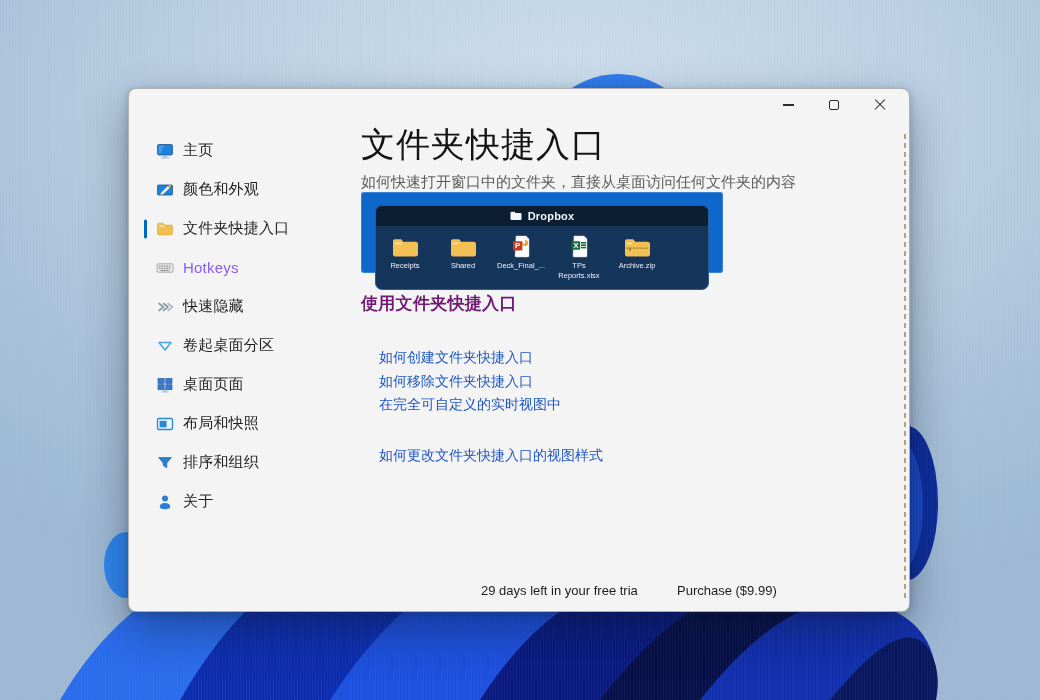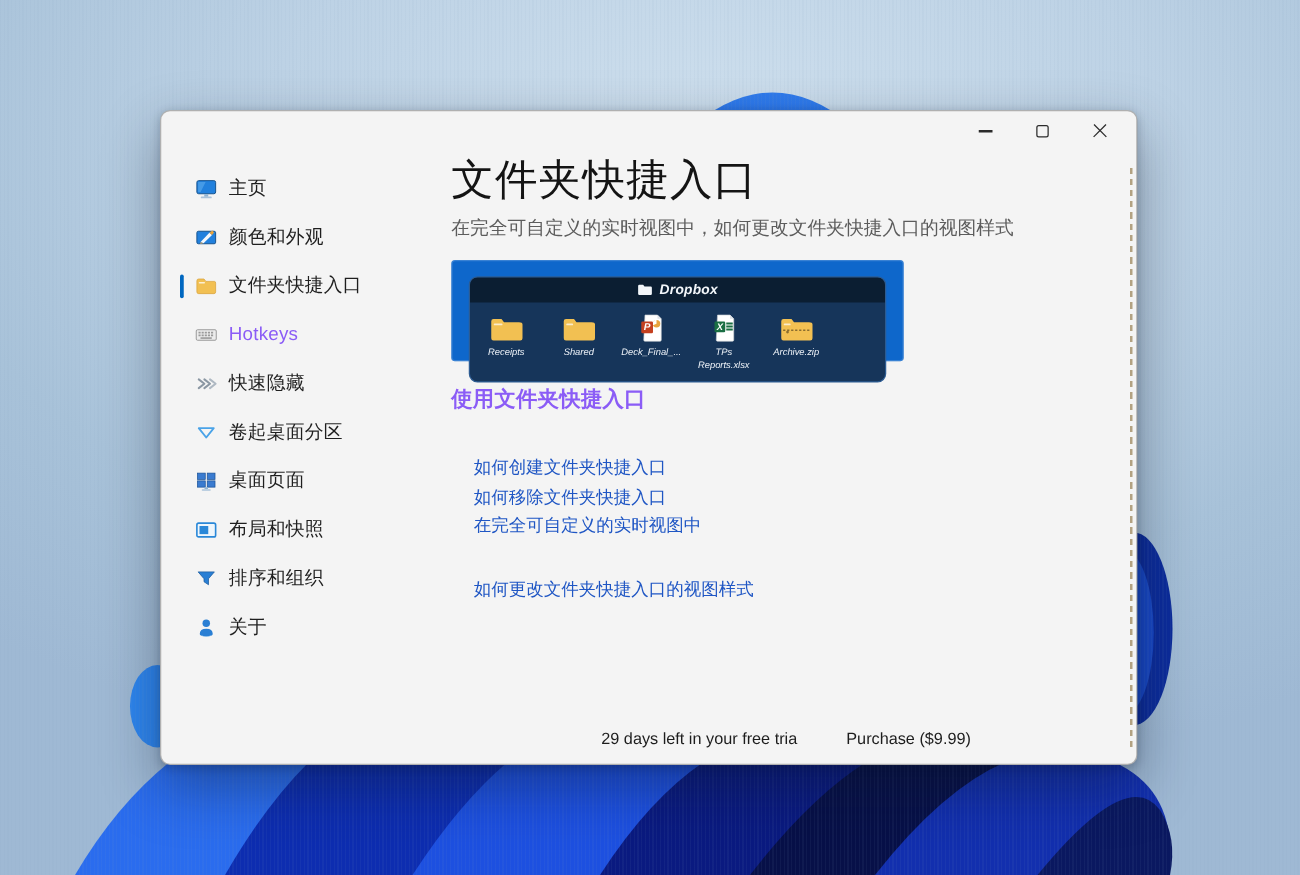--- a/index.html
+++ b/index.html
@@ -51,36 +51,36 @@
   
   .main { position:absolute; left:232px; top:0; width:490px; }
   .page-title {
     margin-top:36px; font-family:"Liberation Serif","DejaVu Serif",serif;
     font-weight:400; font-size:34px; line-height:1.15; color:#141414; letter-spacing:1px;
   }
   .page-subtitle { margin-top:9px; font-size:15px; color:#5c5c5c; }
 
   
   .preview {
-    margin-top:16px; width:362px; height:81px; border-radius:3px; position:relative;
-    background:#0e67cb; box-shadow:inset 0 0 0 1px rgba(255,255,255,.18);font-style:italic;
+    width:362px; height:81px; border-radius:3px; position:relative;
+    background:#0e67cb; box-shadow:inset 0 0 0 1px rgba(255,255,255,.18);
   }
   .portal {
     position:absolute; left:14px; top:13px; width:334px; height:85px;
     background:#16355a; border:1px solid #2d5c92; border-radius:7px; overflow:hidden;
   }
   .portal-header { height:20px; background:#0b1e32; display:flex; align-items:center; justify-content:center; gap:6px; }
   .portal-title { font-size:11px; font-weight:bold; color:#f2f6fa; letter-spacing:.2px; }
   .portal-row { display:flex; padding-top:5px; }
   .p-item { width:58px; display:flex; flex-direction:column; align-items:center; cursor:pointer; }
   .p-icon { height:27px; display:flex; align-items:flex-end; justify-content:center; }
   .p-label { margin-top:3px; font-size:7.5px; line-height:1.3; color:#edf2f8; text-align:center; max-width:54px; }
 
   
-  .section-heading { margin-top:19px; font-size:17px; font-weight:bold; color:#8b5cf6; letter-spacing:.3px; }
+  .section-heading { margin-top:19px; font-size:17px; font-weight:bold; color:#701a75; letter-spacing:.3px; }
   .section-heading.second { margin-top:36px; }
   .links { margin:31px 0 0 18px; }
   .links.single { margin-top:27px; }
   .help-link { display:block; font-size:14px; line-height:23.5px; color:#1f56c4; text-decoration:none; cursor:pointer; }
 
   
   .footer-trial { position:absolute; left:352px; bottom:13px; font-size:13px; color:#1d1d1d; }
   .footer-purchase { position:absolute; left:548px; bottom:13px; font-size:13px; color:#1d1d1d; cursor:pointer; }
 </style>
 </head>
@@ -247,21 +247,21 @@
             <path d="M5 15.2 q1.6 .8 4 .8 t4-.8 l0 .4 q-1.6 .9-4 .9 t-4-.9 z" fill="#7ab4e8"></path>
           </svg>
       </span>
       <span class="lbl">关于</span>
     </div>
 
   </nav>
 
   <main class="main">
     <h1 class="page-title">文件夹快捷入口</h1>
-    <p class="page-subtitle">在完全可自定义的实时视图中，如何更改文件夹快捷入口的视图样式</p>
+    <p class="page-subtitle">如何快速打开窗口中的文件夹，直接从桌面访问任何文件夹的内容</p>
 
     <div class="preview">
       <div class="portal">
         <div class="portal-header">
           <svg width="12" height="10" viewBox="0 0 12 10">
               <path d="M0.5 1.8 Q0.5 0.8 1.5 0.8 h3 l1.1 1.3 h4.9 Q11.5 2.1 11.5 3.1 v4.8 Q11.5 8.9 10.5 8.9 H1.5 Q0.5 8.9 0.5 7.9 Z" fill="#f2f6fa"></path>
             </svg>
           <span class="portal-title">Dropbox</span>
         </div>
         <div class="portal-row">

